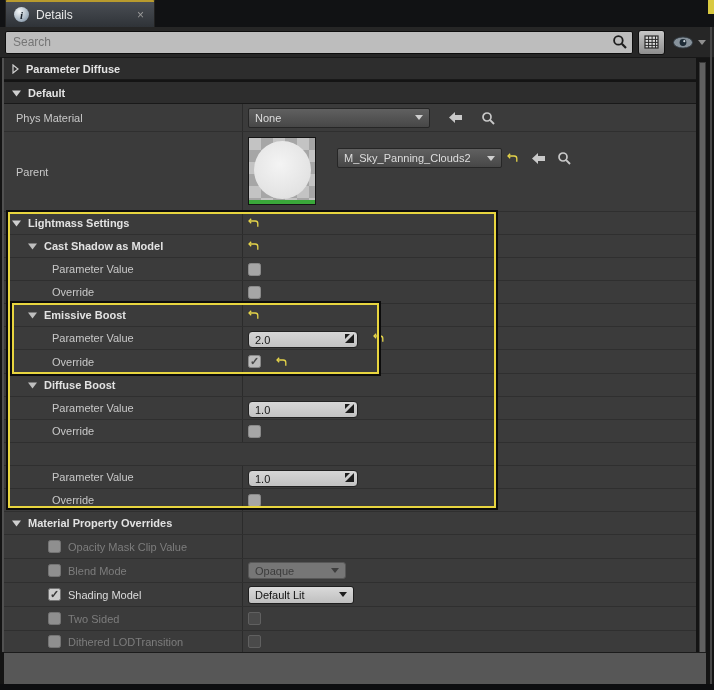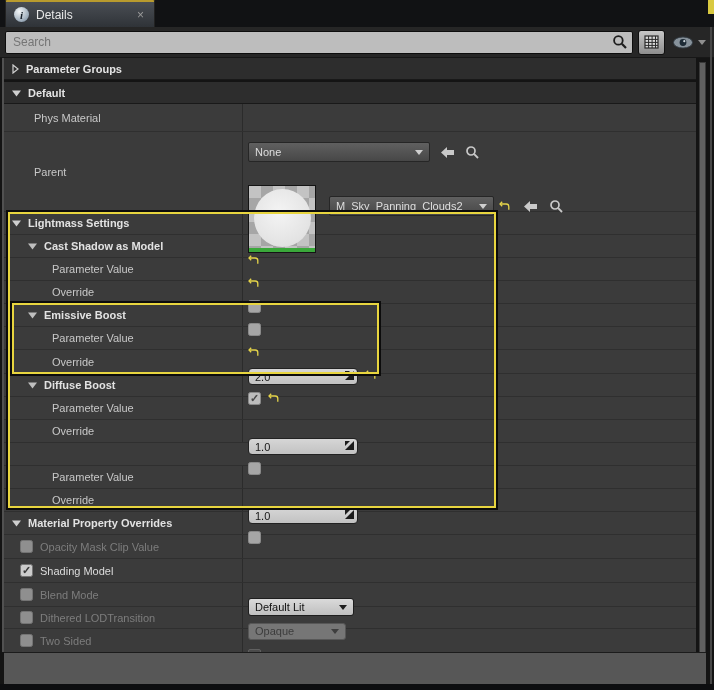--- a/index.html
+++ b/index.html
@@ -55,25 +55,25 @@
     display:flex; align-items:center; gap:7px; padding-left:8px;
     color:#e4e4e4; font-weight:bold; font-size:11px;
   }
   .hdr.gap { margin-bottom:2px; }
   .row { background:#3b3b3b; border-bottom:1px solid #2f2f2f; display:flex; align-items:stretch; height:23px; }
   .row.h28 { height:28px; } .row.h80 { height:80px; } .row.h24 { height:24px; } .row.h22 { height:22px; }
   .cell-name {
     width:239px; flex:0 0 auto; border-right:1px solid #2b2b2b;
     display:flex; align-items:center; gap:7px; color:#c8c8c8; font-size:11px;
   }
-  .cell-value { flex:1; display:flex; align-items:center; gap:7px; padding-left:5px;margin-top:48px; }
+  .cell-value { flex:1; display:flex; align-items:center; gap:15px; padding-left:5px; }
   .bold { font-weight:bold; color:#e2e2e2;text-align:center; }
   .dim  { color:#7d7d7d; }
   .ind1 { padding-left:8px; }  .ind2 { padding-left:24px; }
-  .ind3 { padding-left:48px; } .indg { padding-left:30px; } .indc { padding-left:16px; }
+  .ind3 { padding-left:48px; } .indg { padding-left:12px; } .indc { padding-left:44px; }
   
   .combo-dark {
     height:20px; background:linear-gradient(#606060,#474747); border:1px solid #262626; border-radius:2px;
     color:#dedede; font-size:11px; display:flex; align-items:center; justify-content:space-between;
     padding:0 6px;
   }
   .combo-dark .caret { width:0;height:0;border-left:4px solid transparent;border-right:4px solid transparent;border-top:5px solid #cfcfcf; margin-left:6px;}
   .combo-dis {
     width:98px; height:17px; background:#767676; border:1px solid #575757; border-radius:3px;
     color:#3c3c3c; font-size:11px; display:flex; align-items:center; justify-content:space-between; padding:0 6px;
@@ -180,21 +180,21 @@
       <span class="caret-sm"></span>
     </div>
   </div>
 
   <div class="content">
 
     <div class="hdr gap">
       <svg width="7" height="10" viewBox="0 0 7 10">
           <polygon points="1,1 6,5 1,9" fill="none" stroke="#cfcfcf" stroke-width="1.2"></polygon>
         </svg>
-      <span>Parameter Groups</span>
+      <span>Parameter Diffuse</span>
     </div>
 
     <div class="hdr">
       <svg width="9" height="8" viewBox="0 0 9 8">
           <polygon points="0,1.5 9,1.5 4.5,7.5" fill="#cfcfcf"></polygon>
         </svg>
       <span>Default</span>
     </div>
 
     <div class="row h28">
@@ -437,58 +437,58 @@
 
     <div class="row h24">
       <div class="cell-name indc">
         <span class="cb-left"></span>
         <span class="dim">Opacity Mask Clip Value</span>
       </div>
     </div>
 
     <div class="row h24">
       <div class="cell-name indc">
+        <span class="cb-left"></span>
+        <span class="dim">Blend Mode</span>
+      </div>
+      <div class="cell-value">
+        <div class="combo-dis">
+          <span>Opaque</span>
+          <span class="caret"></span>
+        </div>
+      </div>
+    </div>
+
+    <div class="row h24">
+      <div class="cell-name indc">
         <span class="cb-left checked"></span>
         <span style="color:#dcdcdc;">Shading Model</span>
       </div>
       <div class="cell-value">
         <div class="combo-light">
           <span>Default Lit</span>
           <span class="caret"></span>
         </div>
       </div>
     </div>
 
     <div class="row h24">
       <div class="cell-name indc">
         <span class="cb-left"></span>
-        <span class="dim">Blend Mode</span>
-      </div>
-      <div class="cell-value">
-        <div class="combo-dis">
-          <span>Opaque</span>
-          <span class="caret"></span>
-        </div>
-      </div>
+        <span class="dim">Two Sided</span>
+      </div>
+      <div class="cell-value">
+          <span class="cb-dark"></span>
+        </div>
     </div>
 
     <div class="row h22">
       <div class="cell-name indc">
         <span class="cb-left"></span>
         <span class="dim">Dithered LODTransition</span>
-      </div>
-      <div class="cell-value">
-          <span class="cb-dark"></span>
-        </div>
-    </div>
-
-    <div class="row h24">
-      <div class="cell-name indc">
-        <span class="cb-left"></span>
-        <span class="dim">Two Sided</span>
       </div>
       <div class="cell-value">
           <span class="cb-dark"></span>
         </div>
     </div>
 
   </div>
 
   <div class="hl hl-outer"></div>
   <div class="hl hl-inner"></div>

